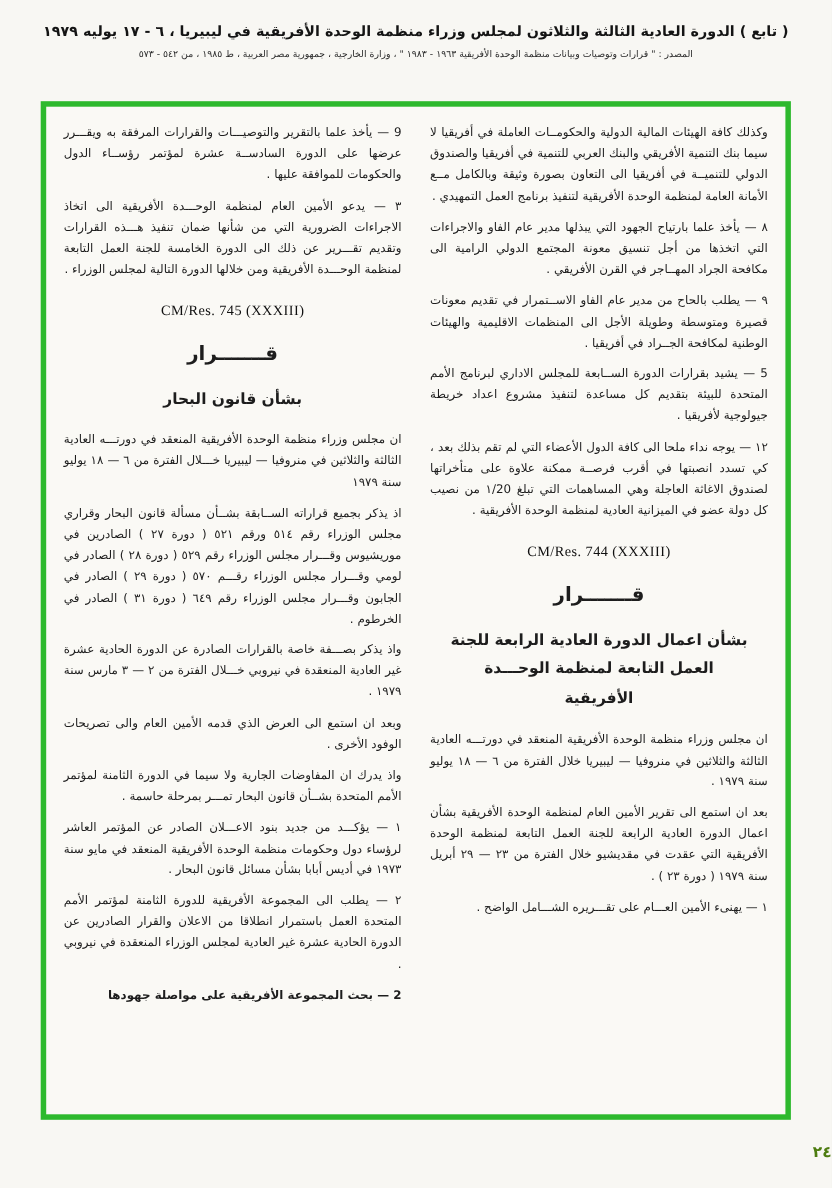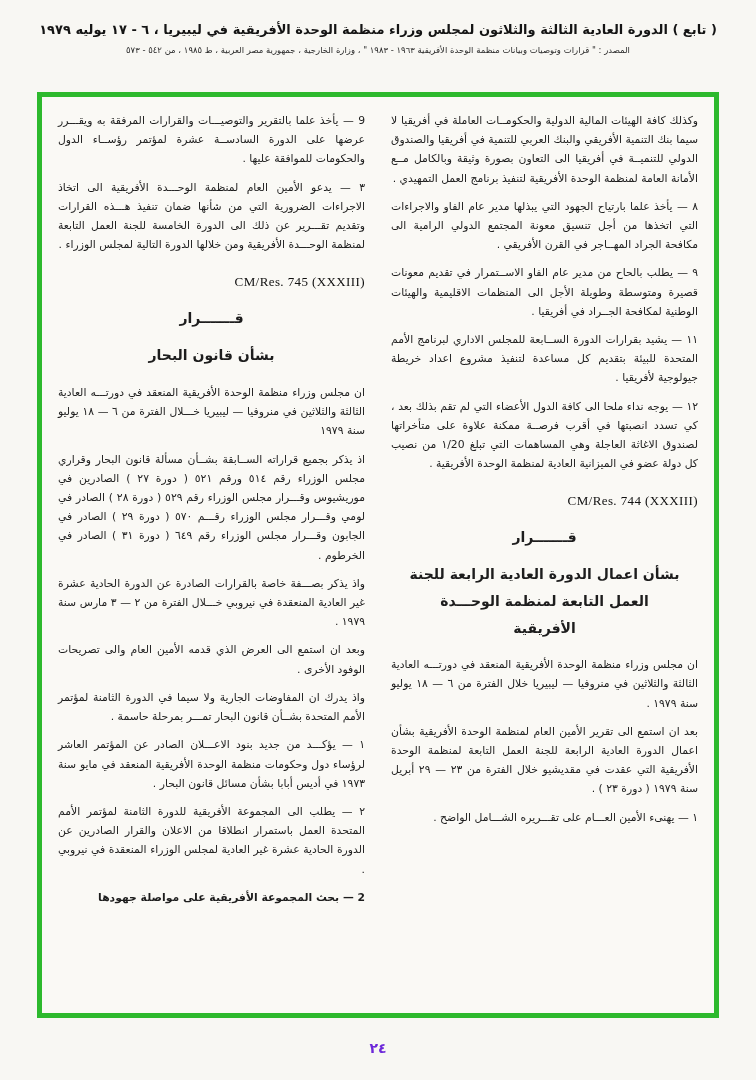--- a/index.html
+++ b/index.html
@@ -54,67 +54,67 @@
     font-size:10.8px;
     line-height:1.78;
     text-align:justify;
     color:#1d1d1d;
   }
   .blk{margin:0 0 9px 0;}
   .blk.para{}
   .blk.para-bold{font-weight:bold;}
   .blk.latin{
     direction:ltr;
-    text-align:right;
+    text-align:center;
     font-family:"Liberation Serif", serif;
     font-size:13px;
     color:#101010;
     margin:16px 0 12px 0;
     letter-spacing:.4px;
   }
   .blk.qarar{
     text-align:center;
     font-weight:bold;
-    font-size:14px;
+    font-size:18px;
     margin:8px 0 12px 0;
   }
   .blk.subject{
     text-align:center;
     font-weight:bold;
     font-size:14px;
     margin:4px 18px 14px 18px;
     line-height:1.9;
   }
   .page-number{
     position:absolute;
     bottom:24px;left:0;
     width:100%;
-    text-align:center;
+    text-align:right;
     font-size:14px;
     font-weight:bold;
-    color:#6d28d9;
+    color:#4d7c0f;
   }
 </style>
 </head>
 <body>
 
 <div class="page">
 
   <div class="header">
     <div class="line1">( تابع ) الدورة العادية الثالثة والثلاثون لمجلس وزراء منظمة الوحدة الأفريقية في ليبيريا ، ٦ - ١٧ يوليه ١٩٧٩</div>
     <div class="line2">المصدر : " قرارات وتوصيات وبيانات منظمة الوحدة الأفريقية ١٩٦٣ - ١٩٨٣ " ، وزارة الخارجية ، جمهورية مصر العربية ، ط ١٩٨٥ ، من ٥٤٢ - ٥٧٣</div>
   </div>
 
   <div class="frame" style="border-color: rgb(45, 185, 45);">
     <div class="columns">
       <div class="col">
           <p class="blk para">وكذلك كافة الهيئات المالية الدولية والحكومــات العاملة في أفريقيا لا سيما بنك التنمية الأفريقي والبنك العربي للتنمية في أفريقيا والصندوق الدولي للتنميــة في أفريقيا الى التعاون بصورة وثيقة وبالكامل مــع الأمانة العامة لمنظمة الوحدة الأفريقية لتنفيذ برنامج العمل التمهيدي .</p>
           <p class="blk para">٨ — يأخذ علما بارتياح الجهود التي يبذلها مدير عام الفاو والاجراءات التي اتخذها من أجل تنسيق معونة المجتمع الدولي الرامية الى مكافحة الجراد المهــاجر في القرن الأفريقي .</p>
           <p class="blk para">٩ — يطلب بالحاح من مدير عام الفاو الاســتمرار في تقديم معونات قصيرة ومتوسطة وطويلة الأجل الى المنظمات الاقليمية والهيئات الوطنية لمكافحة الجــراد في أفريقيا .</p>
-          <p class="blk para">١١ — يشيد بقرارات الدورة الســابعة للمجلس الاداري لبرنامج الأمم المتحدة للبيئة بتقديم كل مساعدة لتنفيذ مشروع اعداد خريطة جيولوجية لأفريقيا .</p>
+          <p class="blk para">5 — يشيد بقرارات الدورة الســابعة للمجلس الاداري لبرنامج الأمم المتحدة للبيئة بتقديم كل مساعدة لتنفيذ مشروع اعداد خريطة جيولوجية لأفريقيا .</p>
           <p class="blk para">١٢ — يوجه نداء ملحا الى كافة الدول الأعضاء التي لم تقم بذلك بعد ، كي تسدد انصبتها في أقرب فرصــة ممكنة علاوة على متأخراتها لصندوق الاغاثة العاجلة وهي المساهمات التي تبلغ ١/20 من نصيب كل دولة عضو في الميزانية العادية لمنظمة الوحدة الأفريقية .</p>
           <p class="blk latin">CM/Res. 744 (XXXIII)</p>
           <p class="blk qarar">قـــــــرار</p>
           <p class="blk subject">بشأن اعمال الدورة العادية الرابعة للجنة العمل التابعة لمنظمة الوحـــدة الأفريقية</p>
           <p class="blk para">ان مجلس وزراء منظمة الوحدة الأفريقية المنعقد في دورتـــه العادية الثالثة والثلاثين في منروفيا — ليبيريا خلال الفترة من ٦ — ١٨ يوليو سنة ١٩٧٩ .</p>
           <p class="blk para">بعد ان استمع الى تقرير الأمين العام لمنظمة الوحدة الأفريقية بشأن اعمال الدورة العادية الرابعة للجنة العمل التابعة لمنظمة الوحدة الأفريقية التي عقدت في مقديشيو خلال الفترة من ٢٣ — ٢٩ أبريل سنة ١٩٧٩ ( دورة ٢٣ ) .</p>
           <p class="blk para">١ — يهنىء الأمين العـــام على تقـــريره الشـــامل الواضح .</p>
         </div>
       <div class="col">
           <p class="blk para">9 — يأخذ علما بالتقرير والتوصيـــات والقرارات المرفقة به ويقـــرر عرضها على الدورة السادســة عشرة لمؤتمر رؤســاء الدول والحكومات للموافقة عليها .</p>

